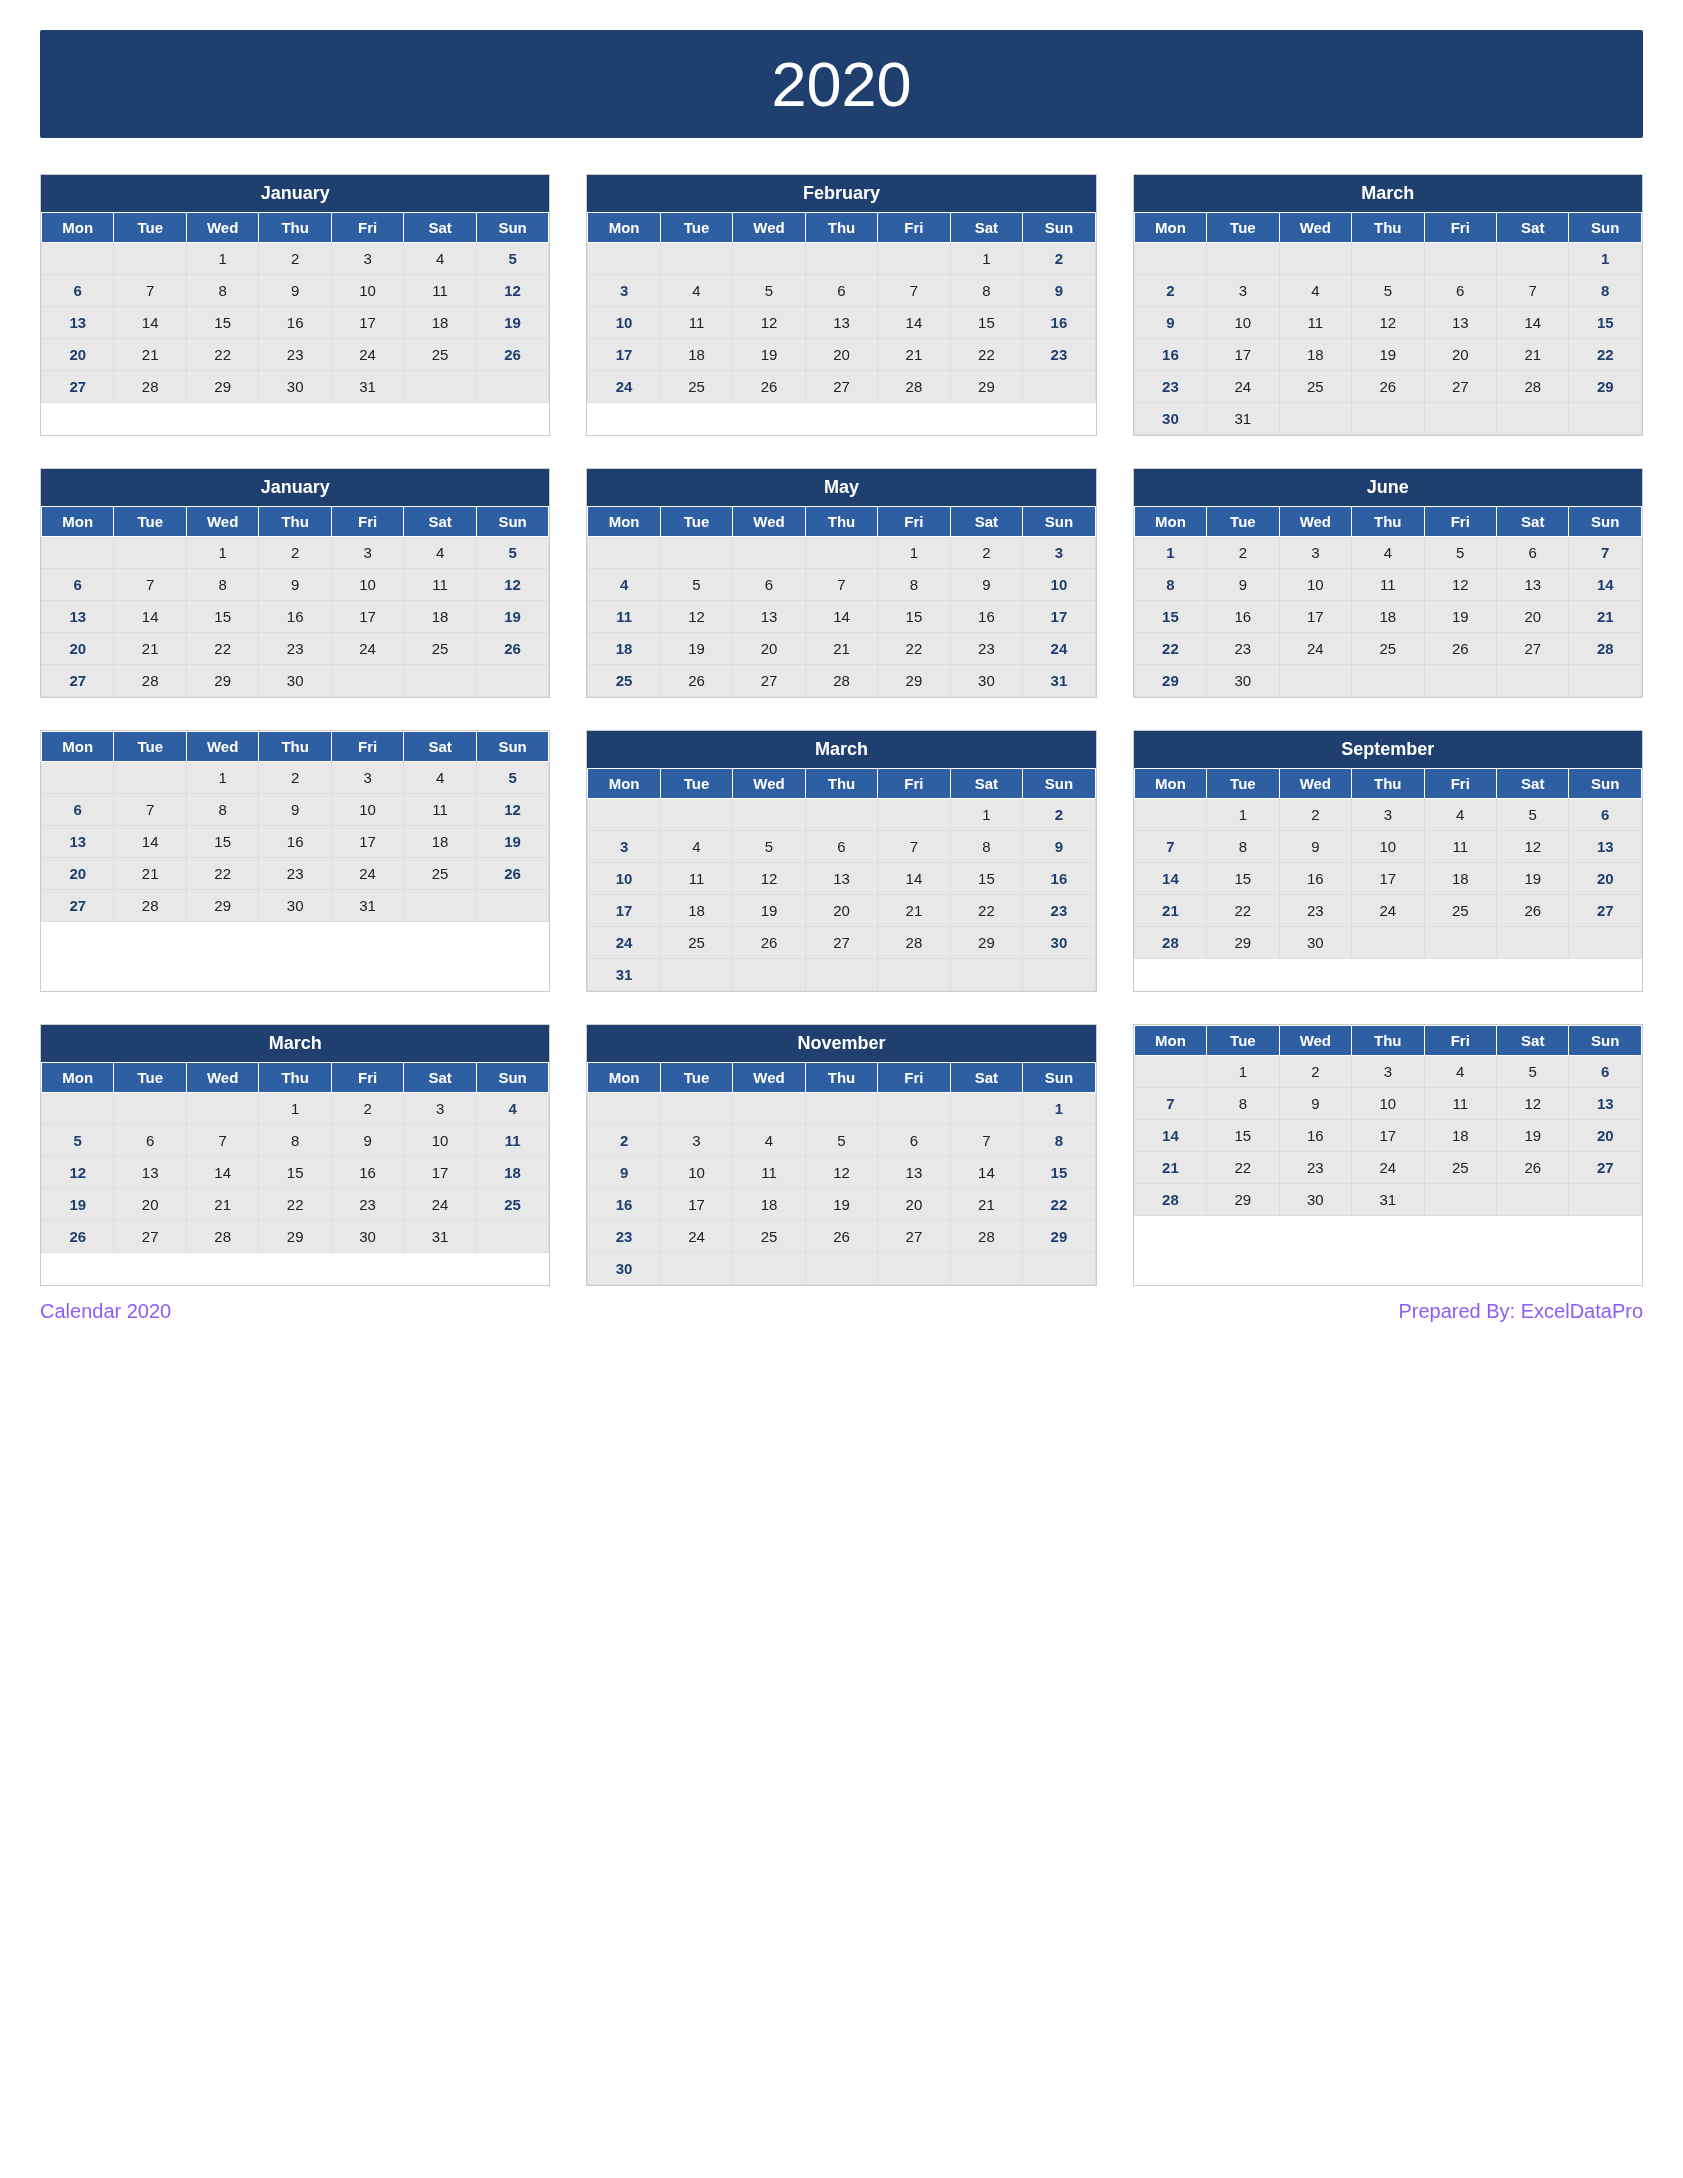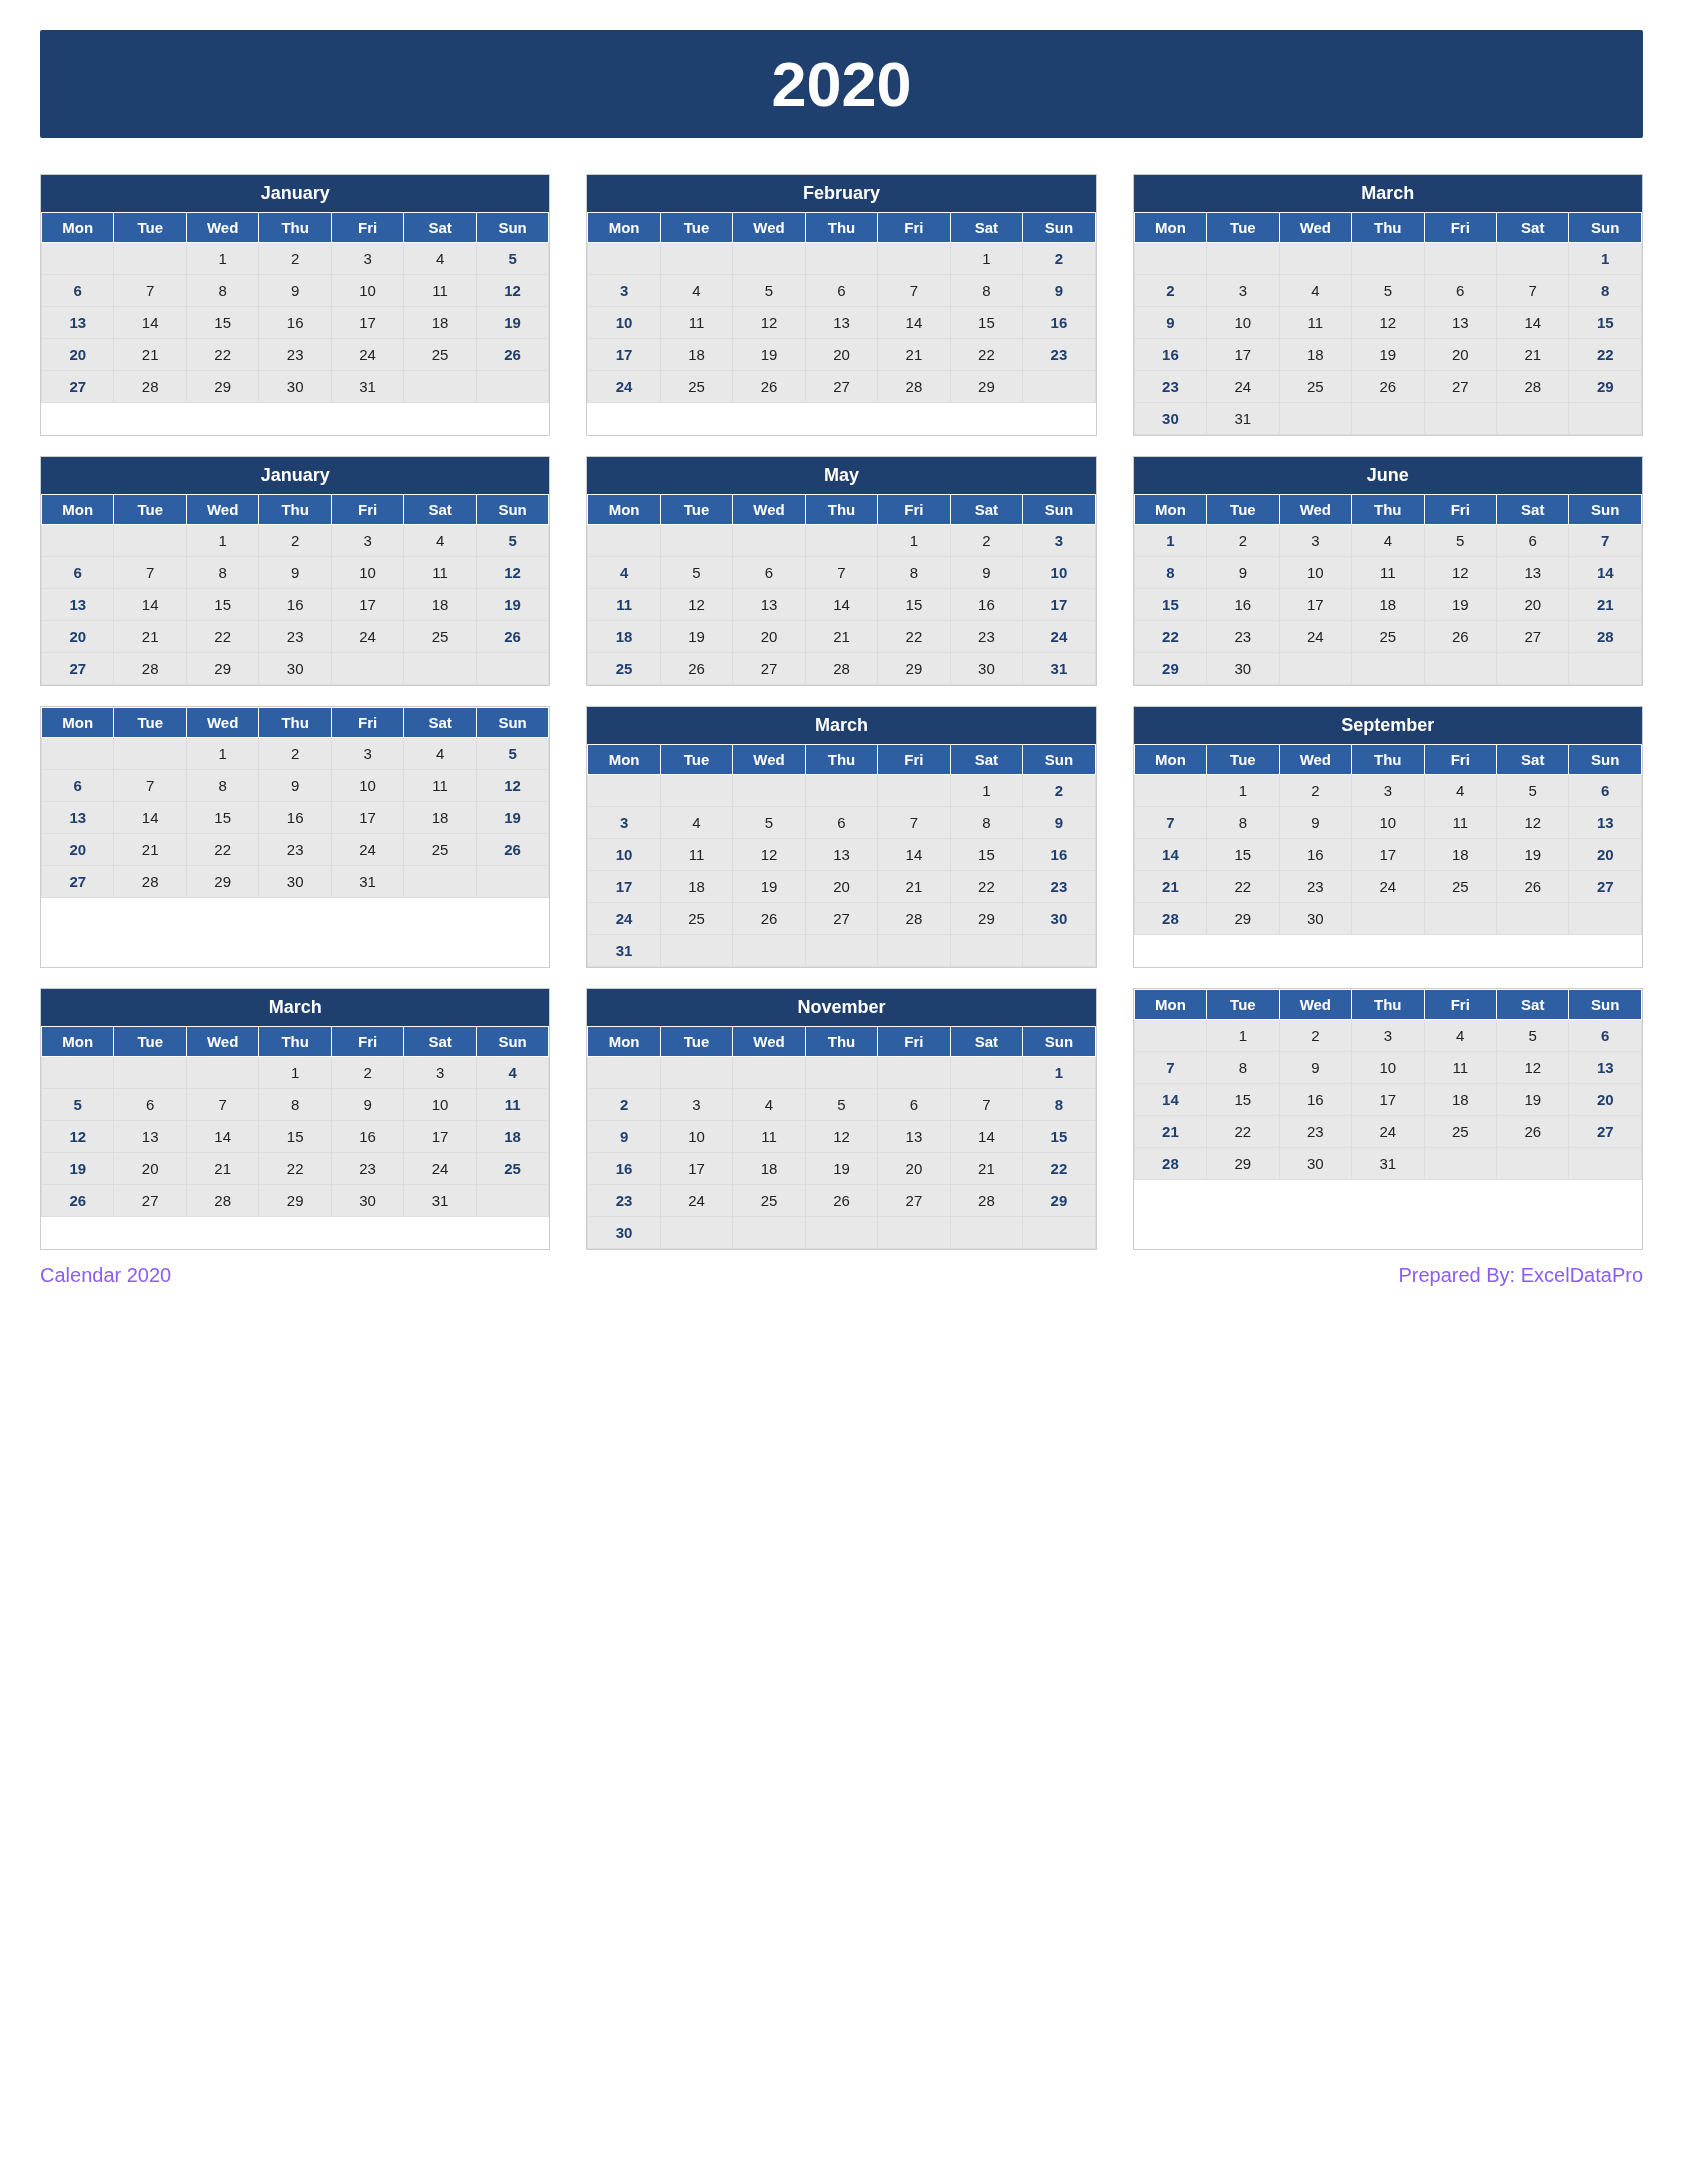--- a/index.html
+++ b/index.html
@@ -8,29 +8,29 @@
       font-family: Arial, sans-serif;
       width: 1683px;
       min-height: 2178px;
       padding: 30px 40px;
     }
     .year-header {
       background: #1f3f6e;
       color: #fff;
       text-align: center;
       font-size: 63px;
-      font-weight: bold;
+      font-weight: normal;
       padding: 18px 16px;
       margin-bottom: 36px;
       border-radius: 2px;
     }
     .calendar-grid {
       display: grid;
       grid-template-columns: repeat(3, 1fr);
-      gap: 20px 36px;
+      gap: 32px 36px;
     }
     .month-block {
       border: 1px solid #ccc;
     }
     .month-title {
       background: #1f3f6e;
       color: #fff;
       text-align: center;
       font-size: 18px;
       font-weight: bold;

